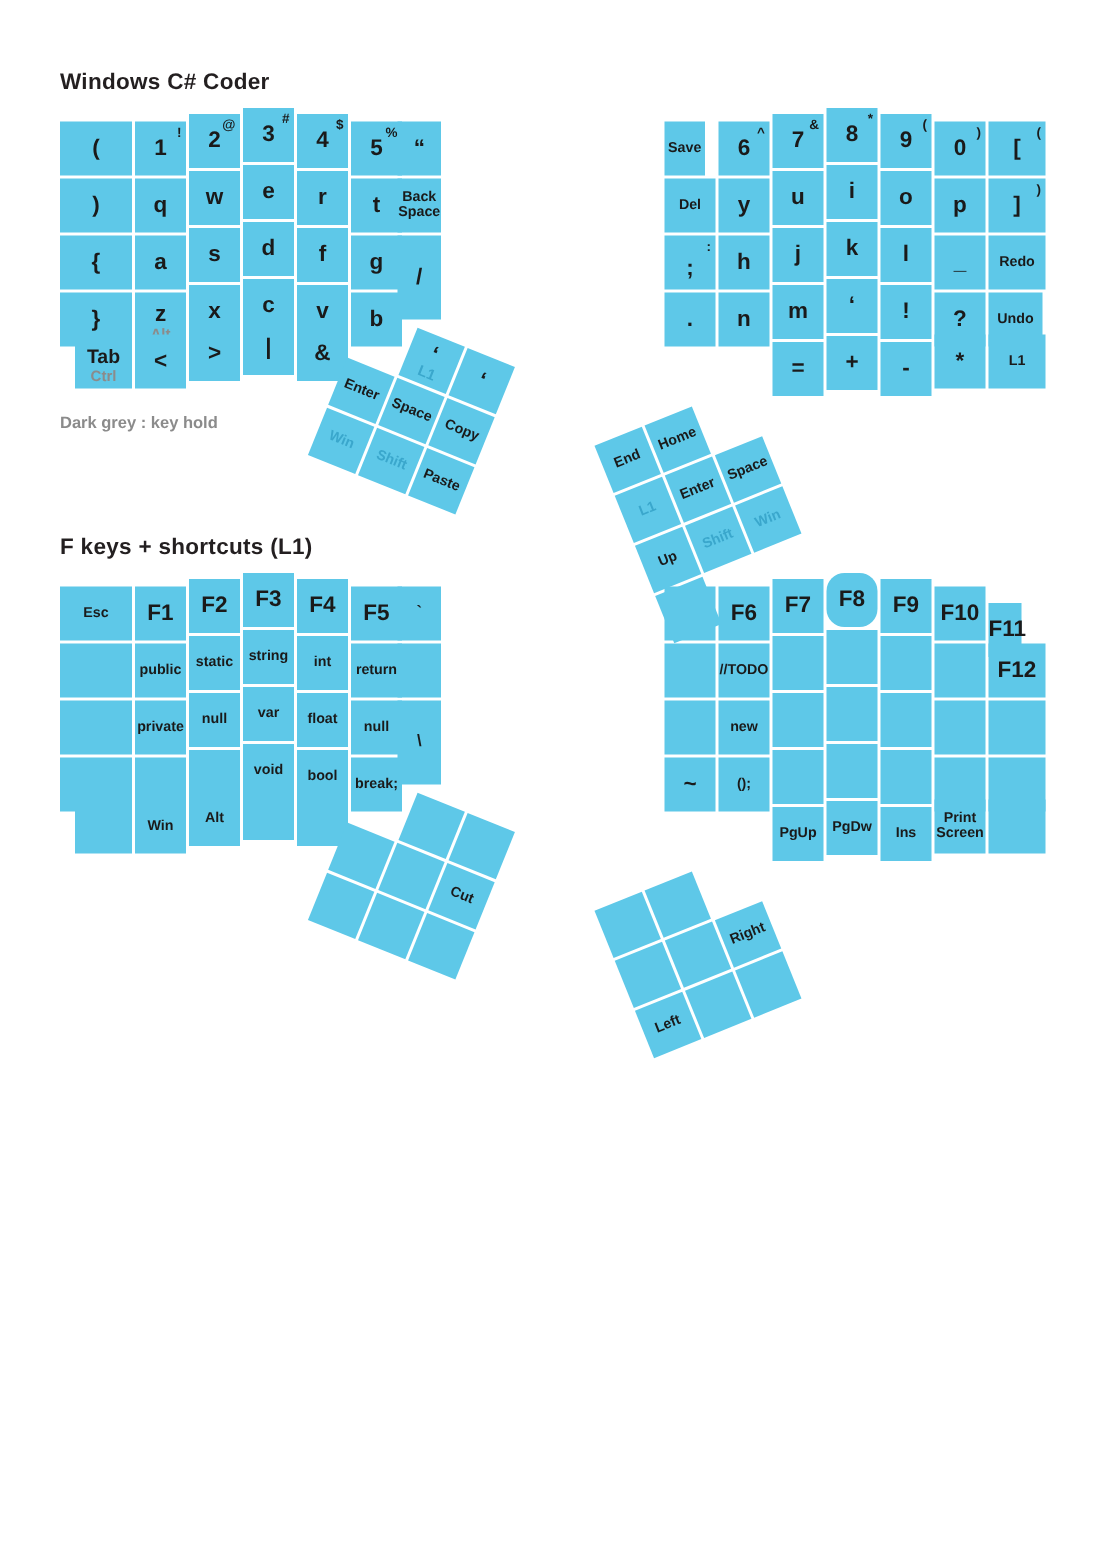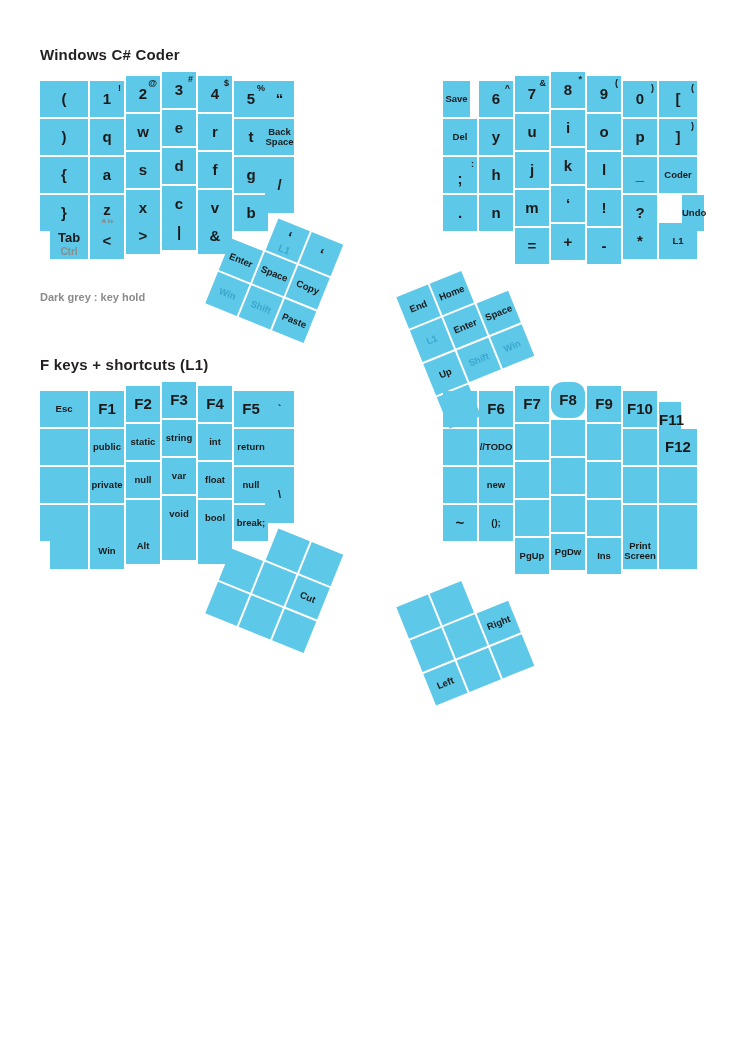--- a/index.html
+++ b/index.html
@@ -7,21 +7,21 @@
     width:736px;height:1041px;background:#ffffff;
     font-family:"Liberation Sans", sans-serif;
     position:relative;overflow:hidden;
   }
   .layer{position:absolute;}
   .title{
     position:absolute;font-weight:bold;font-size:15px;color:#231f20;
     letter-spacing:0.2px;
   }
   .note{
-    position:absolute;font-weight:bold;font-size:11px;color:#8b8b8b;margin-top:15px;
+    position:absolute;font-weight:bold;font-size:11px;color:#8b8b8b;
   }
   .key{
     position:absolute;background:#5ec8e8;box-sizing:border-box;
     color:#1a1a1a;
   }
   .key .main{
     position:absolute;left:0;right:0;top:50%;transform:translateY(-50%);
     text-align:center;font-weight:bold;font-size:15px;line-height:1.05;
   }
   .key .main.sm{font-size:11px;}
@@ -277,42 +277,42 @@
   <div class="key" style="left:551px;top:148px;width:34px;height:36px;">
       <span class="main">k</span>
     </div>
   <div class="key" style="left:587px;top:152px;width:34px;height:36px;">
       <span class="main">l</span>
     </div>
   <div class="key" style="left:623px;top:157px;width:34px;height:36px;">
       <span class="main">_</span>
     </div>
   <div class="key" style="left:659px;top:157px;width:38px;height:36px;">
-      <span class="main xs">Coder</span>
+      <span class="main xs">Redo</span>
     </div>
 
   <div class="key" style="left:443px;top:195px;width:34px;height:36px;">
       <span class="main">.</span>
     </div>
   <div class="key" style="left:479px;top:195px;width:34px;height:36px;">
       <span class="main">n</span>
     </div>
   <div class="key" style="left:515px;top:190px;width:34px;height:36px;">
       <span class="main">m</span>
     </div>
   <div class="key" style="left:551px;top:186px;width:34px;height:36px;">
       <span class="main">‘</span>
     </div>
   <div class="key" style="left:587px;top:190px;width:34px;height:36px;">
       <span class="main">!</span>
     </div>
   <div class="key" style="left:623px;top:195px;width:34px;height:36px;">
       <span class="main">?</span>
     </div>
-  <div class="key" style="left:659px;top:195px;width:22px;height:36px;margin-left:23px;">
+  <div class="key" style="left:659px;top:195px;width:36px;height:36px;">
       <span class="main xs">Undo</span>
     </div>
 
   <div class="key" style="left:515px;top:228px;width:34px;height:36px;">
       <span class="main">=</span>
     </div>
   <div class="key" style="left:551px;top:224px;width:34px;height:36px;">
       <span class="main">+</span>
     </div>
   <div class="key" style="left:587px;top:228px;width:34px;height:36px;">

